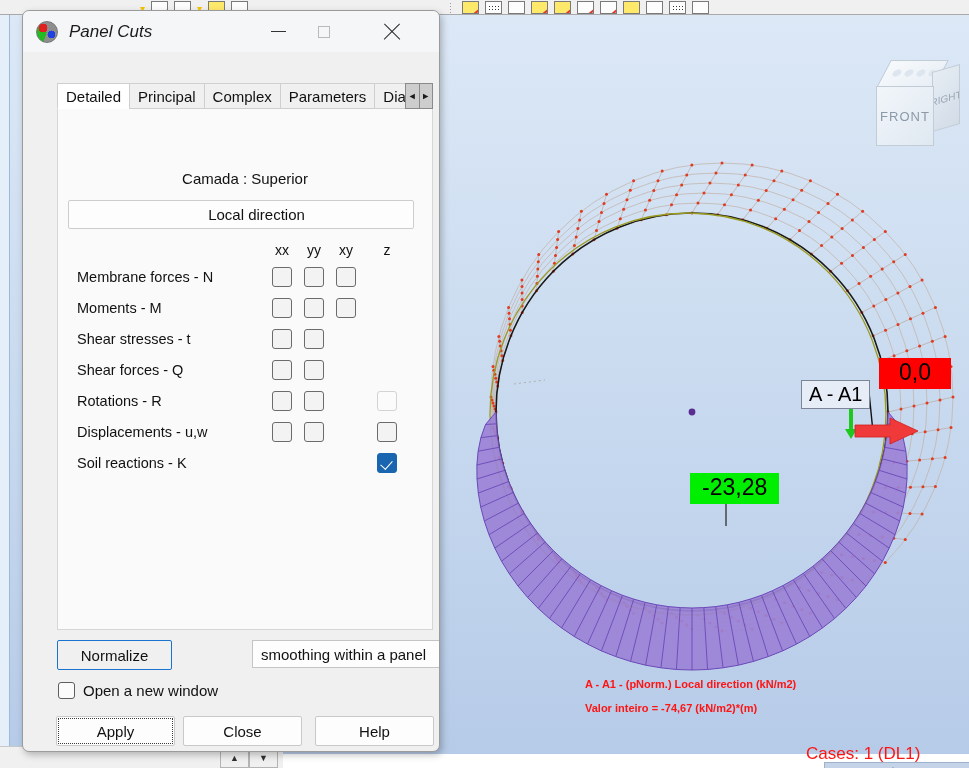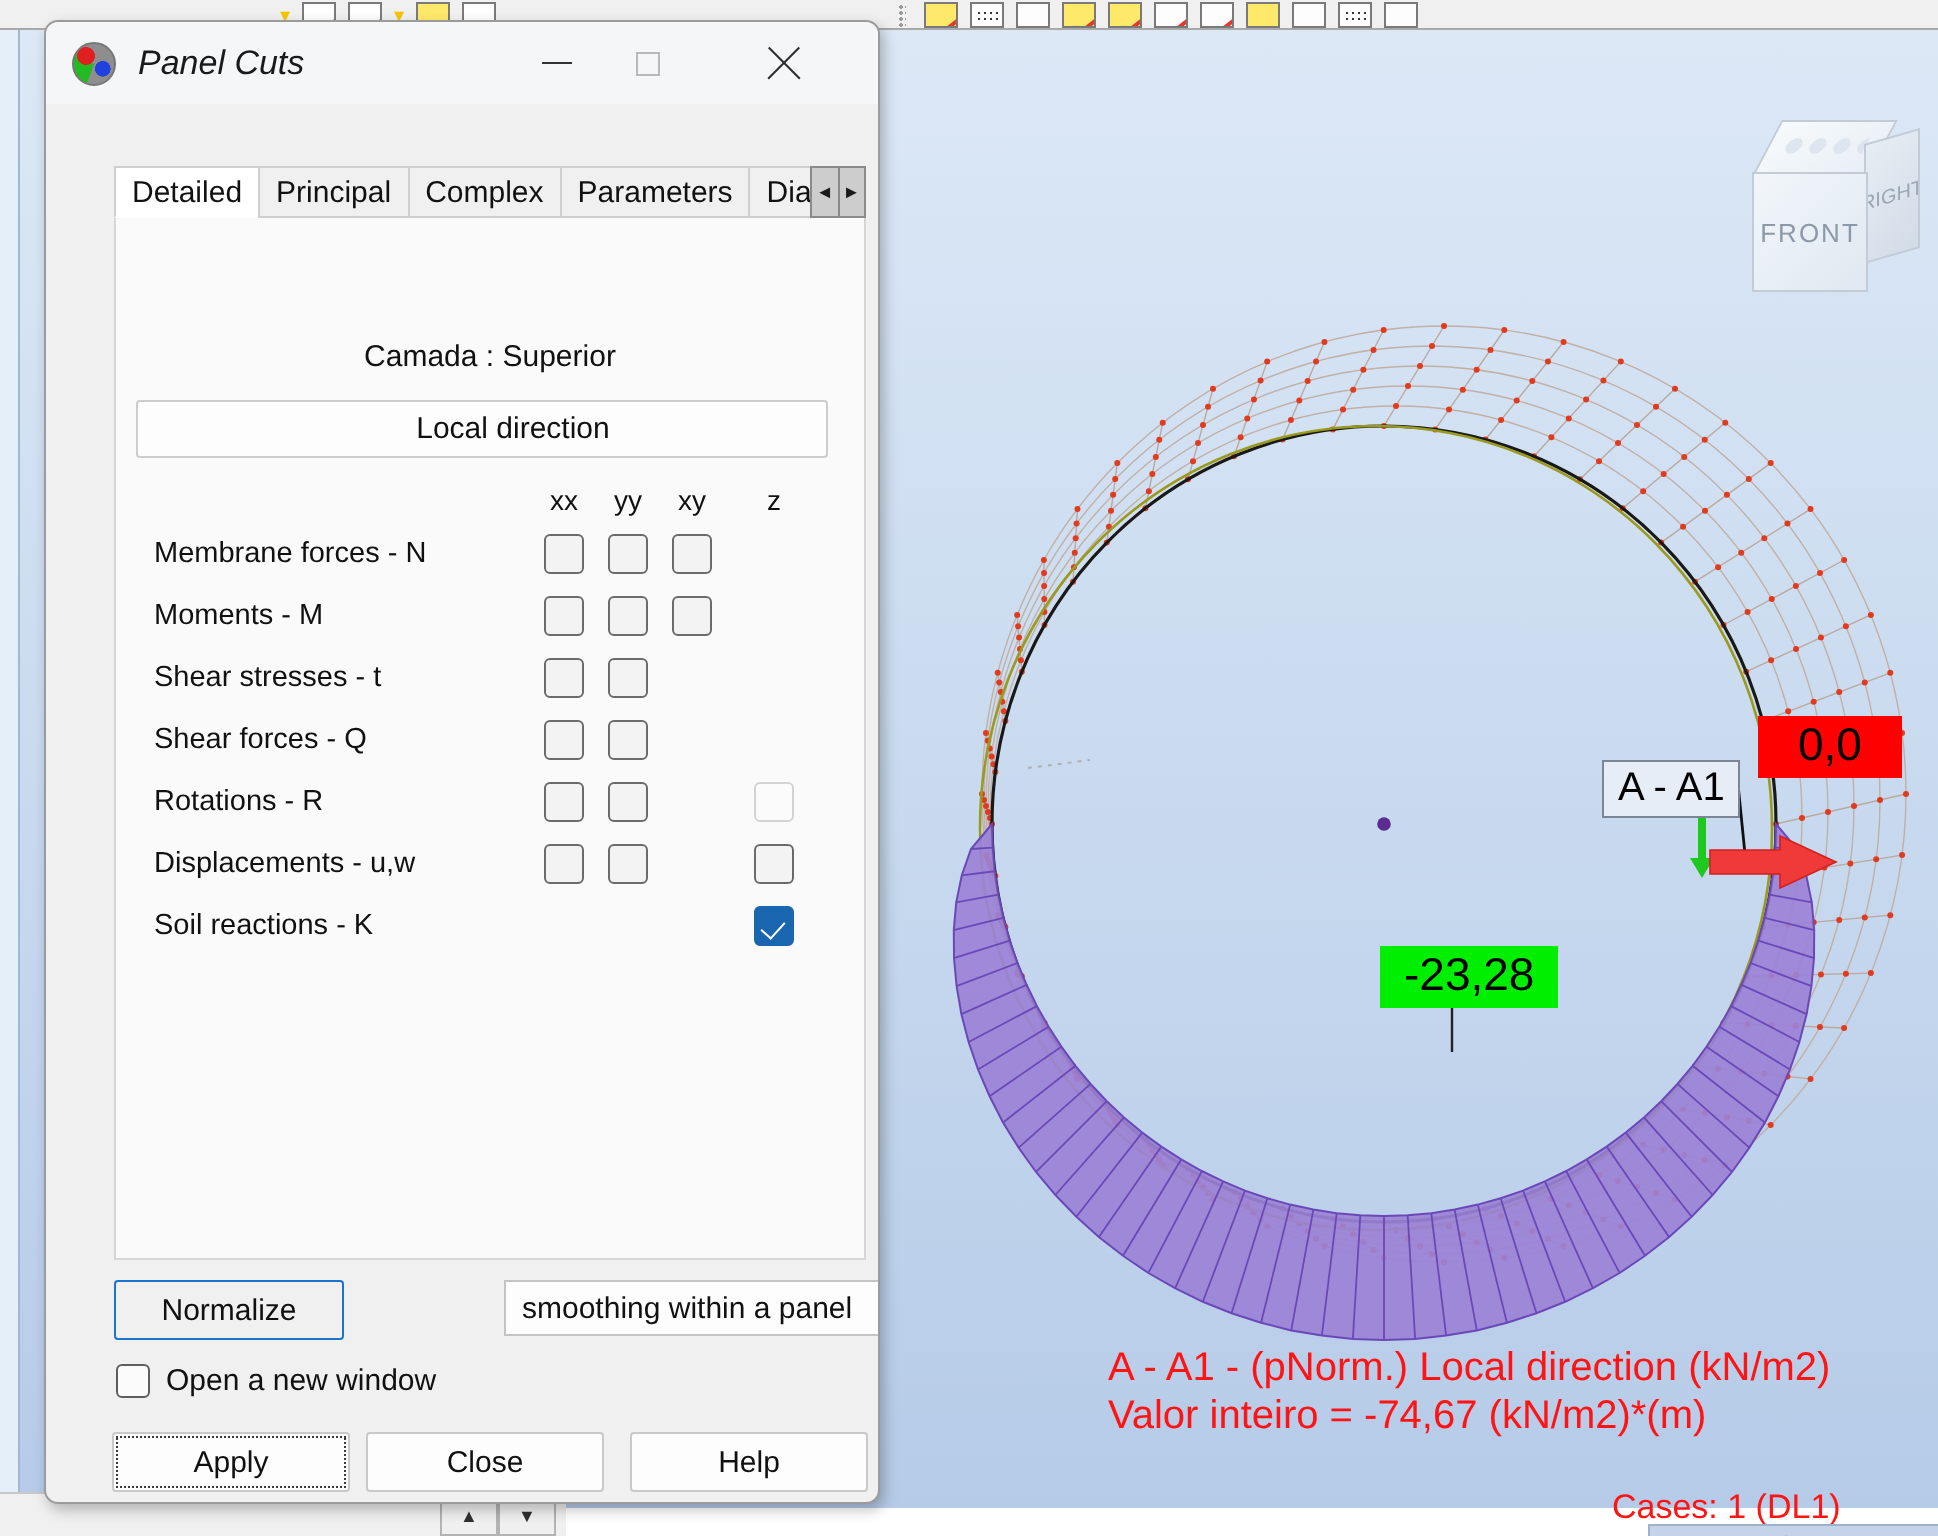--- a/index.html
+++ b/index.html
@@ -73,22 +73,22 @@
   }
   #lbl-zero{
     left:879px;top:344px;background:#fe0000;
     padding:1px 20px 3px 20px;font-size:23px;color:#000;white-space:nowrap;
   }
   #lbl-neg{
     left:690px;top:459px;background:#00ee00;
     padding:1px 12px 3px 12px;font-size:23px;color:#000;white-space:nowrap;
   }
   #red-text{
-    position:absolute;left:554px;top:658px;color:#ff1414;
-    font-size:20px;font-weight:normal;line-height:24px;white-space:nowrap;
+    position:absolute;left:585px;top:658px;color:#ff1414;
+    font-size:11px;font-weight:bold;line-height:24px;white-space:nowrap;
   }
   #cases-text{
     position:absolute;left:806px;top:730px;color:#ff1414;
     font-size:17px;font-weight:normal;white-space:nowrap;
   }
   #view-tab{
     position:absolute;left:824px;top:748px;width:145px;height:20px;
     background:#c5d3e8;border-top:1px solid #9fb2cb;border-left:1px solid #9fb2cb;
     text-align:center;font-size:14px;color:#93a3b8;line-height:20px;
   }

